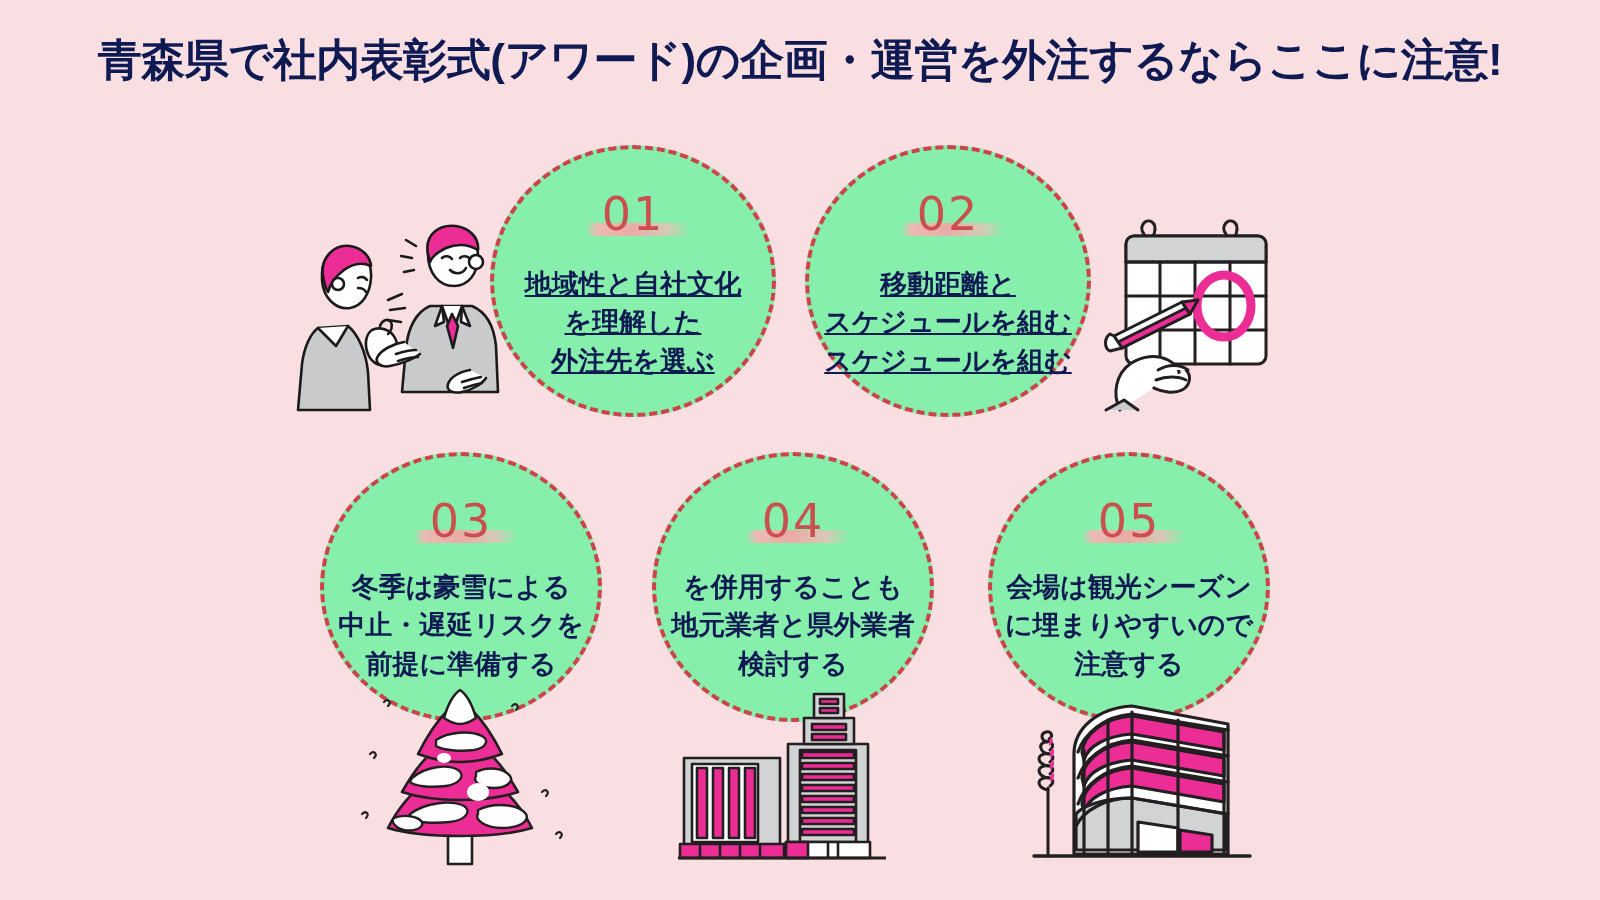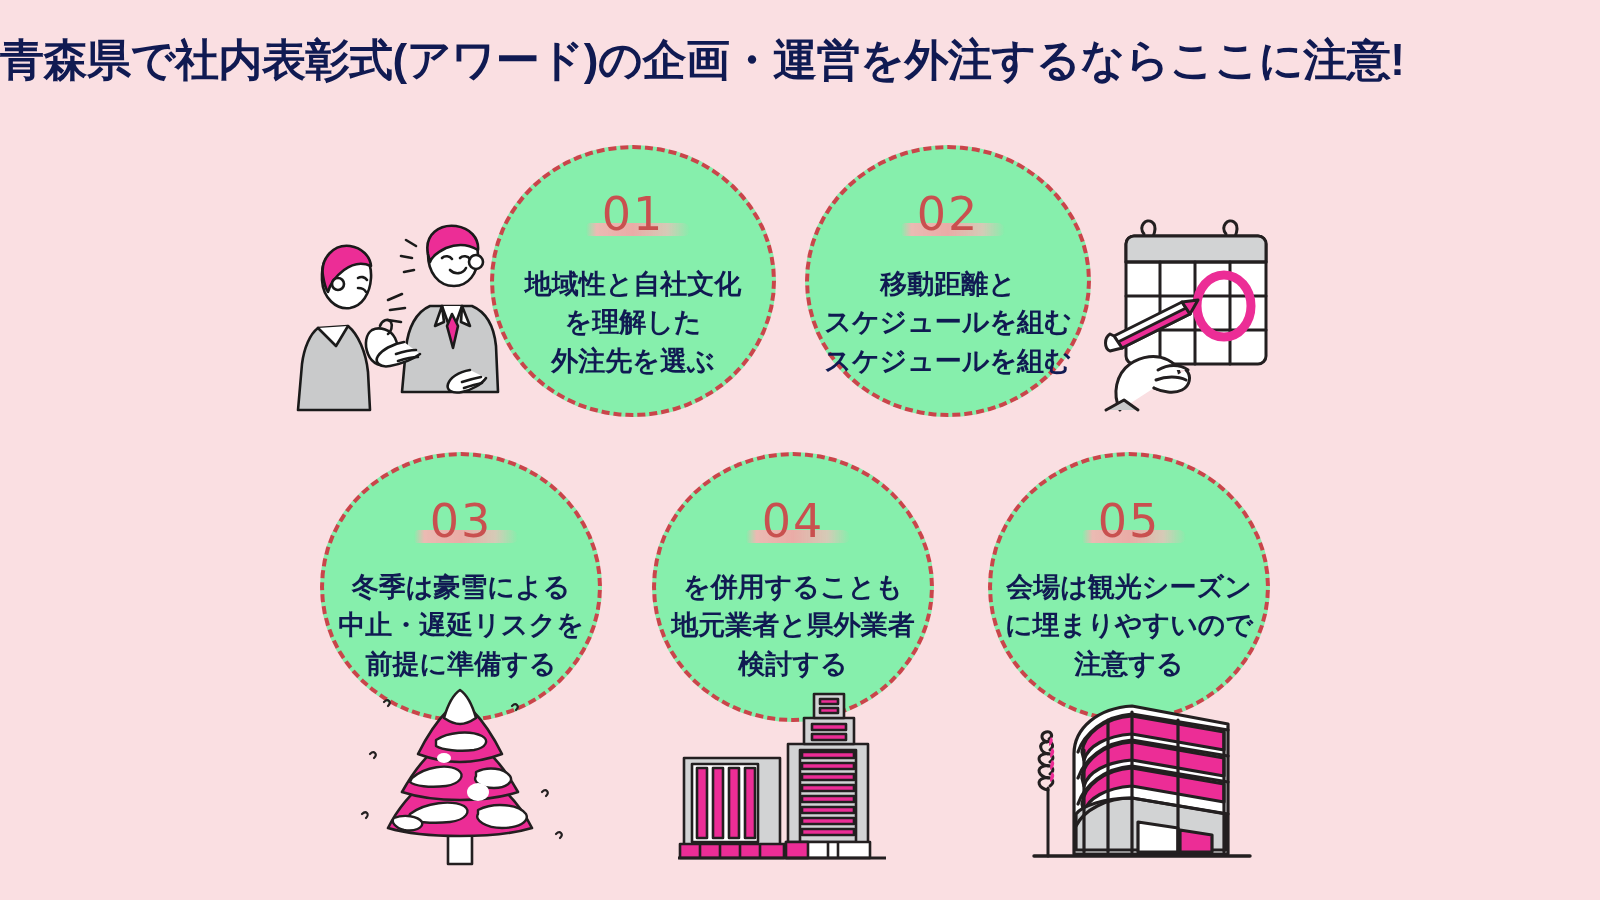--- a/index.html
+++ b/index.html
@@ -23,20 +23,21 @@
     background: #fadfe2;
     overflow: hidden;
   }
 
   
   #title {
     position: absolute;
     left: 0;
     top: 36px;
     width: 1600px;
+    text-align: center;
     color: #101a52;
     font-size: 44px;
     font-weight: 700;
     letter-spacing: -0.5px;
     white-space: nowrap;
     line-height: 1.1;
   }
 
   
   .circle {
@@ -85,21 +86,21 @@
   .circle .lines {
     margin-top: 24px;
     text-align: center;
     color: #101a52;
     font-size: 27px;
     font-weight: 700;
     line-height: 1.42;
     letter-spacing: 0px;
     white-space: nowrap;
   }
-  .circle.top .lines { margin-top: 28px; }
+  .circle.top .lines { margin-top: 28px; text-decoration: underline; }
 
   
   #circle-1 { left: 490px; top: 145px;  width: 286px; height: 272px; }
   #circle-2 { left: 805px; top: 145px;  width: 286px; height: 272px; }
   
   #circle-3 { left: 320px;  top: 452px; width: 282px; height: 270px; }
   #circle-4 { left: 652px;  top: 452px; width: 282px; height: 270px; }
   #circle-5 { left: 988px;  top: 452px; width: 282px; height: 270px; }
 
   

